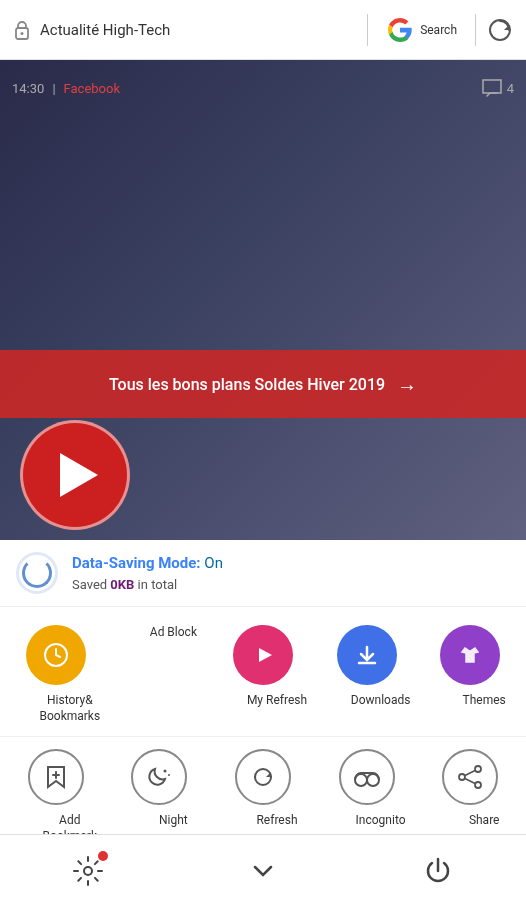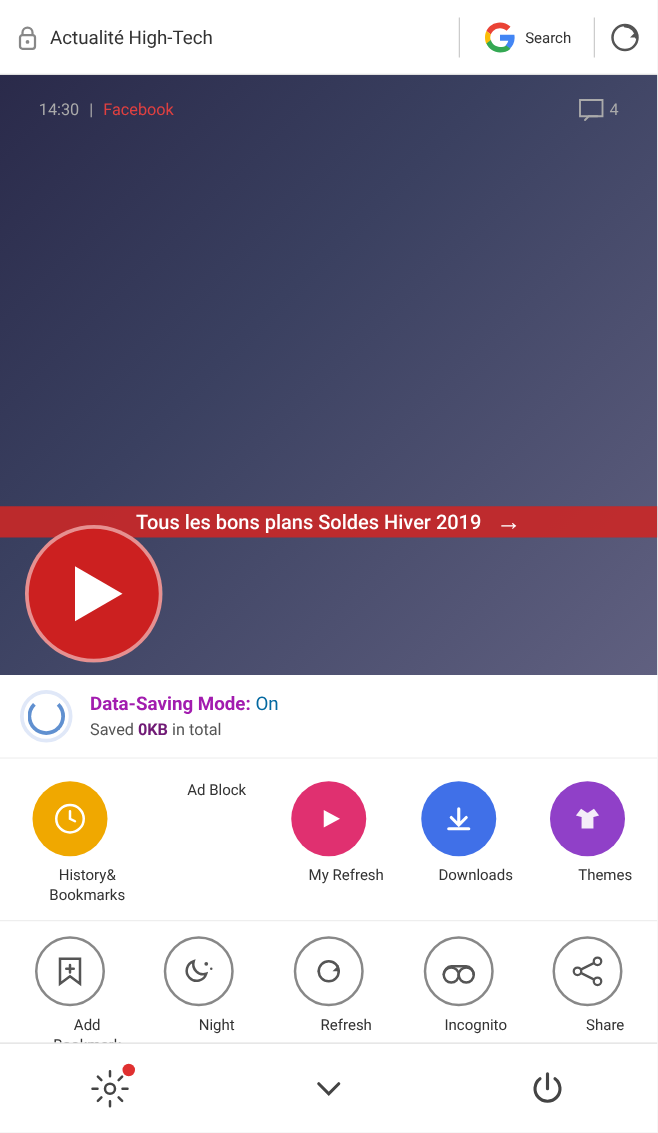--- a/index.html
+++ b/index.html
@@ -79,21 +79,21 @@
     .news-bg {
       width: 100%;
       height: 100%;
       background: linear-gradient(135deg, #2a2a4a 0%, #3a4060 40%, #606080 100%);
       display: flex;
       flex-direction: column;
       justify-content: flex-start;
       padding-top: 10px;
     }
     .news-header {
-      padding: 8px 31px;
+      padding: 8px 12px;
       color: #aaa;
       font-size: 13px;
       display: flex;
       align-items: center;
       gap: 8px;
     }
     .news-time {
       color: #aaa;
       font-size: 13px;
     }
@@ -115,25 +115,25 @@
     }
     .headline-text {
       font-size: 30px;
       font-weight: 900;
       color: #fff;
       line-height: 1.1;
       text-transform: uppercase;
     }
     .cta-banner {
       position: absolute;
-      bottom: 110px;
+      bottom: 122px;
       left: 0;
       right: 0;
       background: rgba(200,40,40,0.92);
-      padding: 0 20px;
+      padding: 22px 20px;
       display: flex;
       align-items: center;
       justify-content: center;
       gap: 12px;
     }
     .cta-text {
       color: #fff;
       font-size: 16px;
       font-weight: 500;
     }
@@ -184,21 +184,21 @@
       border-radius: 50%;
       border: 3px solid #6090d0;
       border-top-color: transparent;
     }
     .data-saving-text {
       font-size: 15px;
       line-height: 1.5;
     }
     .data-saving-label {
       font-weight: 700;
-      color: #a21caf;
+      color: #3b82f6;
     }
     .data-saving-on {
       font-weight: 400;
       color: #0369a1;
     }
     .data-saving-sub {
       font-size: 13px;
       color: #555;
     }
     .data-saving-kb {

